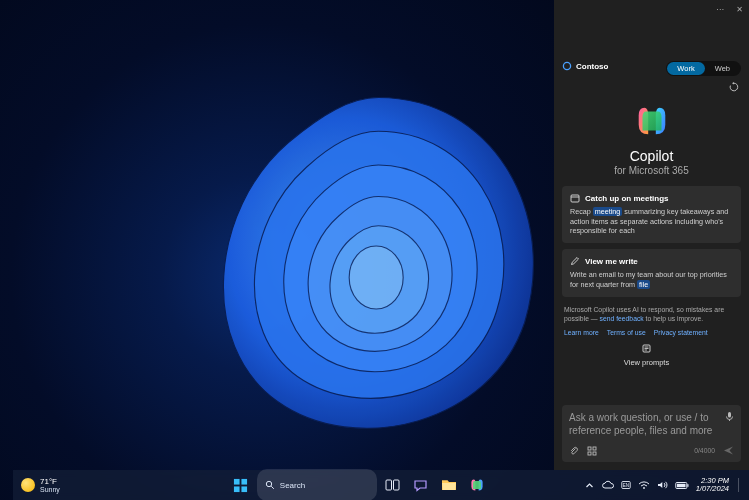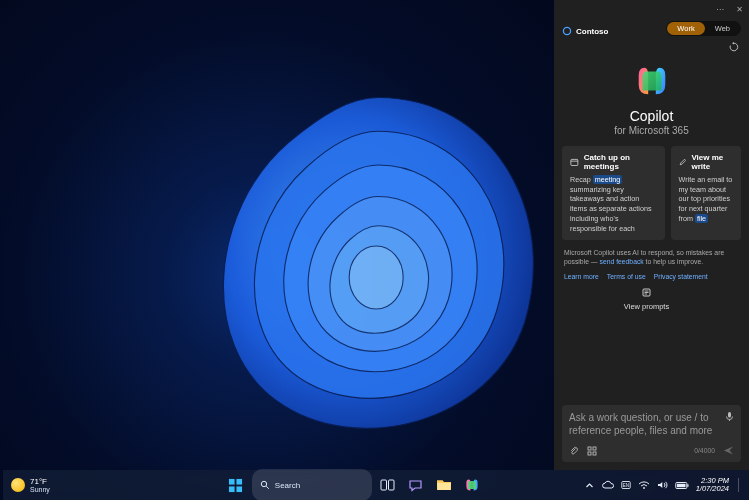--- a/index.html
+++ b/index.html
@@ -7,48 +7,48 @@
   .screen { position:relative; width:749px; height:500px; }
   
   .wallpaper { position:absolute; inset:0; background:
       radial-gradient(circle at 35% 55%, #0a2a6e 0%, #061a4a 18%, #030c28 45%, #010512 100%);
       overflow:hidden; }
   .wallpaper svg { position:absolute; left:18%; top:6%; width:65%; height:90%; opacity:0.95; }
   
   .copilot { position:absolute; right:0; top:0; bottom:30px; width:195px; background:#202020; color:#fff; display:flex; flex-direction:column; font-size:8px; }
   .cp-titlebar { display:flex; justify-content:flex-end; align-items:center; height:18px; gap:12px; padding:0 6px; color:#aaa; }
   .cp-titlebar span { cursor:default; }
-  .cp-header { display:flex; align-items:flex-end; padding:3px 8px 6px 8px; gap:6px; }
+  .cp-header { display:flex; align-items:flex-start; padding:3px 8px 6px 8px; gap:6px;margin-top:40px; }
   .cp-org { display:flex; align-items:center; gap:4px; font-size:8px; font-weight:600; flex:1; }
   .cp-toggle { display:flex; background:#111; border-radius:10px; padding:1px; }
   .cp-toggle div { padding:2px 10px; border-radius:9px; font-size:7.5px; color:#ccc; }
-  .cp-toggle .active { background:#a16207; color:#fff; }
+  .cp-toggle .active { background:#0369a1; color:#fff; }
   .cp-refresh { text-align:right; padding:0 10px 2px 0; color:#999; }
   .cp-hero { text-align:center; padding:6px 0 10px 0; }
   .cp-logo { width:38px; height:38px; margin:0 auto 6px auto; }
   .cp-hero h1 { font-size:14px; font-weight:400; }
   .cp-hero .sub { font-size:10px; color:#aaa; margin-top:1px; }
-  .cp-cards { padding:0 8px; display:flex; flex-direction:row; gap:6px; }
+  .cp-cards { padding:0 8px; display:flex; flex-direction:column; gap:6px; }
   .cp-card { background:#2e2e2e; border-radius:4px; padding:7px 8px; }
   .cp-card .ct { display:flex; align-items:center; gap:5px; font-size:8px; font-weight:600; margin-bottom:4px; }
   .cp-card .cd { font-size:7.2px; line-height:1.35; color:#d0d0d0; }
   .cp-card .chip { background:#1a4a8a; color:#fff; padding:0 2px; border-radius:2px; }
   .cp-disc { padding:8px 10px 4px 10px; font-size:6.8px; color:#aaa; line-height:1.35; }
   .cp-links { padding:2px 10px 6px 10px; font-size:6.8px; display:flex; gap:8px; }
   .cp-links span { color:#6fb0ff; }
   .cp-viewprompts { text-align:right; padding:2px 10px 6px 0; font-size:7.5px; color:#ddd; display:flex; justify-content:flex-end; align-items:center; gap:5px;flex-direction:column; }
   .cp-inputarea { margin:0 8px 8px 8px; background:#2e2e2e; border-radius:4px; padding:6px 7px; }
   .cp-inputarea .ph { font-size:10px; color:#999; line-height:1.3; min-height:18px; position:relative; }
   .cp-inputarea .mic { position:absolute; right:0; top:0; }
   .cp-inputarea .row { display:flex; align-items:center; gap:8px; margin-top:8px; color:#bbb; font-size:9px; }
   .cp-inputarea .row .sp { flex:1; }
   .cp-inputarea .row .cnt { font-size:6.8px; color:#888; }
   .cp-inputarea .send { color:#666; }
   
-  .taskbar { position:absolute; left:3px; right:0; bottom:0; height:30px; background:rgba(20,30,55,0.72); backdrop-filter:blur(4px); display:flex; align-items:center; color:#fff; font-size:8px; }
+  .taskbar { position:absolute; left:13px; right:0; bottom:0; height:30px; background:rgba(20,30,55,0.72); backdrop-filter:blur(4px); display:flex; align-items:center; color:#fff; font-size:8px; }
   .tb-weather { display:flex; align-items:center; gap:5px; padding-left:8px; width:120px; }
   .tb-weather .sun { width:14px; height:14px; border-radius:50%; background:radial-gradient(circle at 35% 35%,#ffe27a,#f5b400); }
   .tb-weather .txt { line-height:1; }
   .tb-weather .t1 { font-size:8px; }
   .tb-weather .t2 { font-size:7px; color:#d5e0f0; }
   .tb-center { flex:1; display:flex; justify-content:center; align-items:center; gap:4px; }
   .tb-icon { width:24px; height:24px; display:flex; align-items:center; justify-content:center; border-radius:3px; }
   .tb-search { width:120px; height:32px; background:rgba(255,255,255,0.12); border-radius:10px; display:flex; align-items:center; gap:5px; padding:0 8px; font-size:8px; color:#dbe4f5; }
   .tb-right { display:flex; align-items:center; gap:7px; padding-right:8px; }
   .tb-right .clock { text-align:right; line-height:1.1; font-size:7.5px;font-style:italic; }

